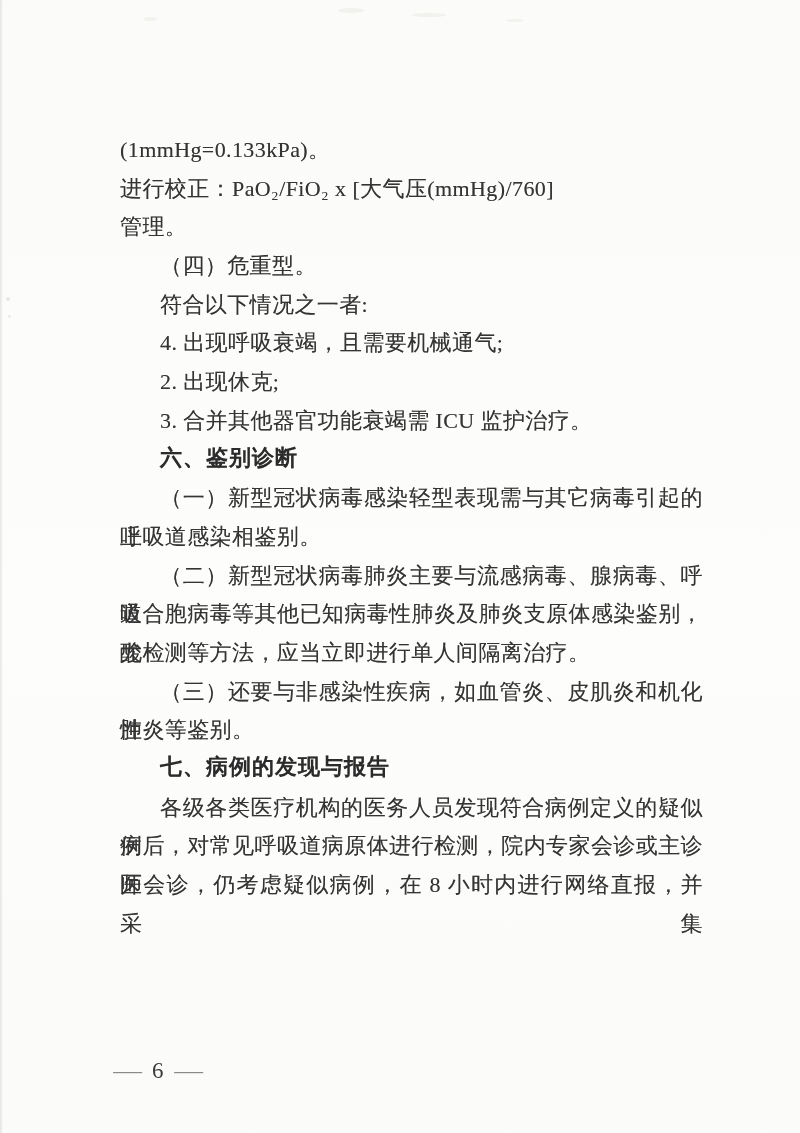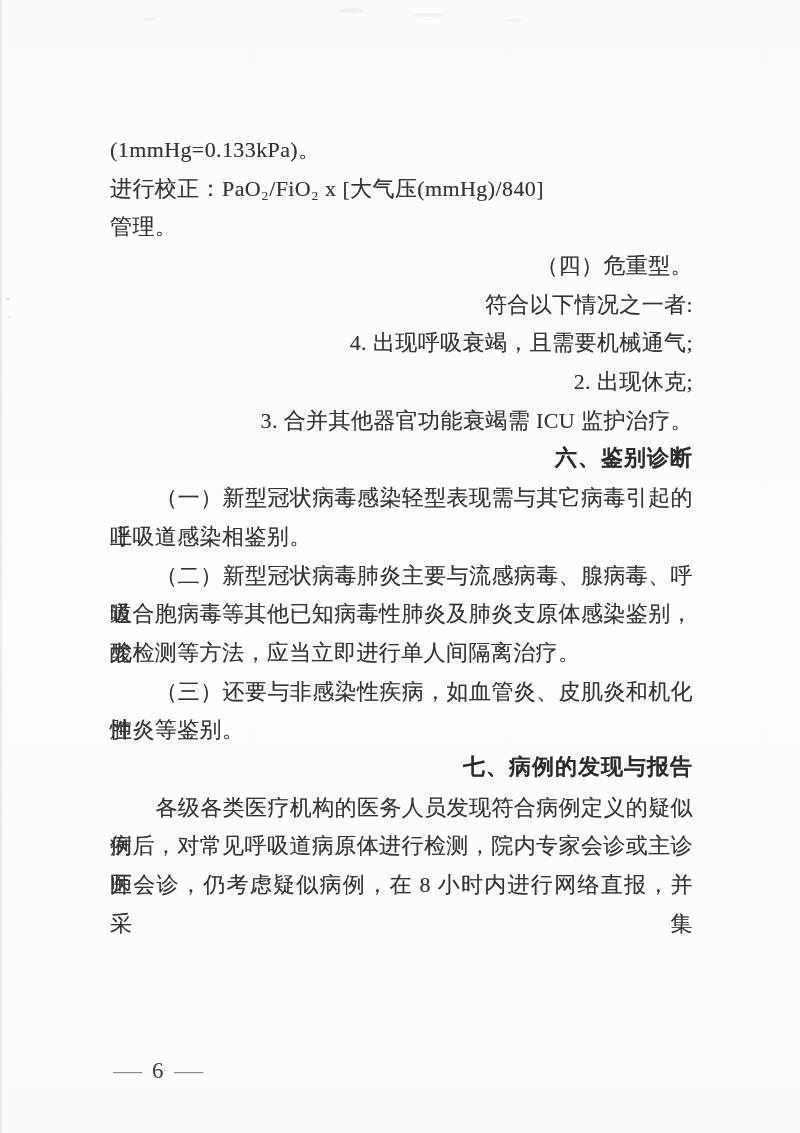--- a/index.html
+++ b/index.html
@@ -18,34 +18,34 @@
   
   .edge-shadow{
     position:absolute;left:0;top:0;width:3px;height:1133px;
     background:linear-gradient(90deg,rgba(120,120,120,.18),rgba(120,120,120,0));
   }
   .smudge{
     position:absolute;background:#9a9a96;border-radius:50%;
     opacity:.10;pointer-events:none;
   }
   .content{
-    position:absolute;left:110px;top:131px;width:583px;
+    position:absolute;left:120px;top:131px;width:583px;
   }
   .line{
     height:38.7px;line-height:38.7px;
     font-size:22px;letter-spacing:.4px;
     text-shadow:0 0 .5px rgba(60,60,60,.45);
     white-space:nowrap;
   }
   .line.justify{
     white-space:normal;
     text-align:justify;
     text-align-last:justify;
   }
-  .line.indent{text-indent:40px;text-align:right;}
+  .line.indent{text-indent:40px;}
   .line.heading{
     font-family:Liberation Mono, monospace;
     font-weight:700;
     letter-spacing:1px;
     color:#2b2b2b;
   }
   .footer{
     position:absolute;left:116px;top:1056px;
     display:flex;align-items:center;gap:13px;
     font-size:23px;line-height:30px;
@@ -62,21 +62,21 @@
   <div class="edge-shadow"></div>
   <div class="smudge" style="left:338px;top:8px;width:26px;height:5px;"></div>
   <div class="smudge" style="left:412px;top:13px;width:34px;height:4px;"></div>
   <div class="smudge" style="left:143px;top:17px;width:14px;height:4px;"></div>
   <div class="smudge" style="left:506px;top:19px;width:18px;height:3px;"></div>
   <div class="smudge" style="left:6px;top:297px;width:4px;height:4px;opacity:.2;"></div>
   <div class="smudge" style="left:8px;top:315px;width:3px;height:3px;opacity:.18;"></div>
 
   <div class="content">
     <div class="line">(1mmHg=0.133kPa)。</div>
-    <div class="line">进行校正：PaO₂/FiO₂ x [大气压(mmHg)/840]</div>
+    <div class="line">进行校正：PaO₂/FiO₂ x [大气压(mmHg)/760]</div>
     <div class="line">管理。</div>
     <div class="line indent">（四）危重型。</div>
     <div class="line indent">符合以下情况之一者:</div>
     <div class="line indent">4. 出现呼吸衰竭，且需要机械通气;</div>
     <div class="line indent">2. 出现休克;</div>
     <div class="line indent">3. 合并其他器官功能衰竭需 ICU 监护治疗。</div>
     <div class="line indent heading">六、鉴别诊断</div>
     <div class="line indent justify">（一）新型冠状病毒感染轻型表现需与其它病毒引起的上</div>
     <div class="line">呼吸道感染相鉴别。</div>
     <div class="line indent justify">（二）新型冠状病毒肺炎主要与流感病毒、腺病毒、呼吸</div>

